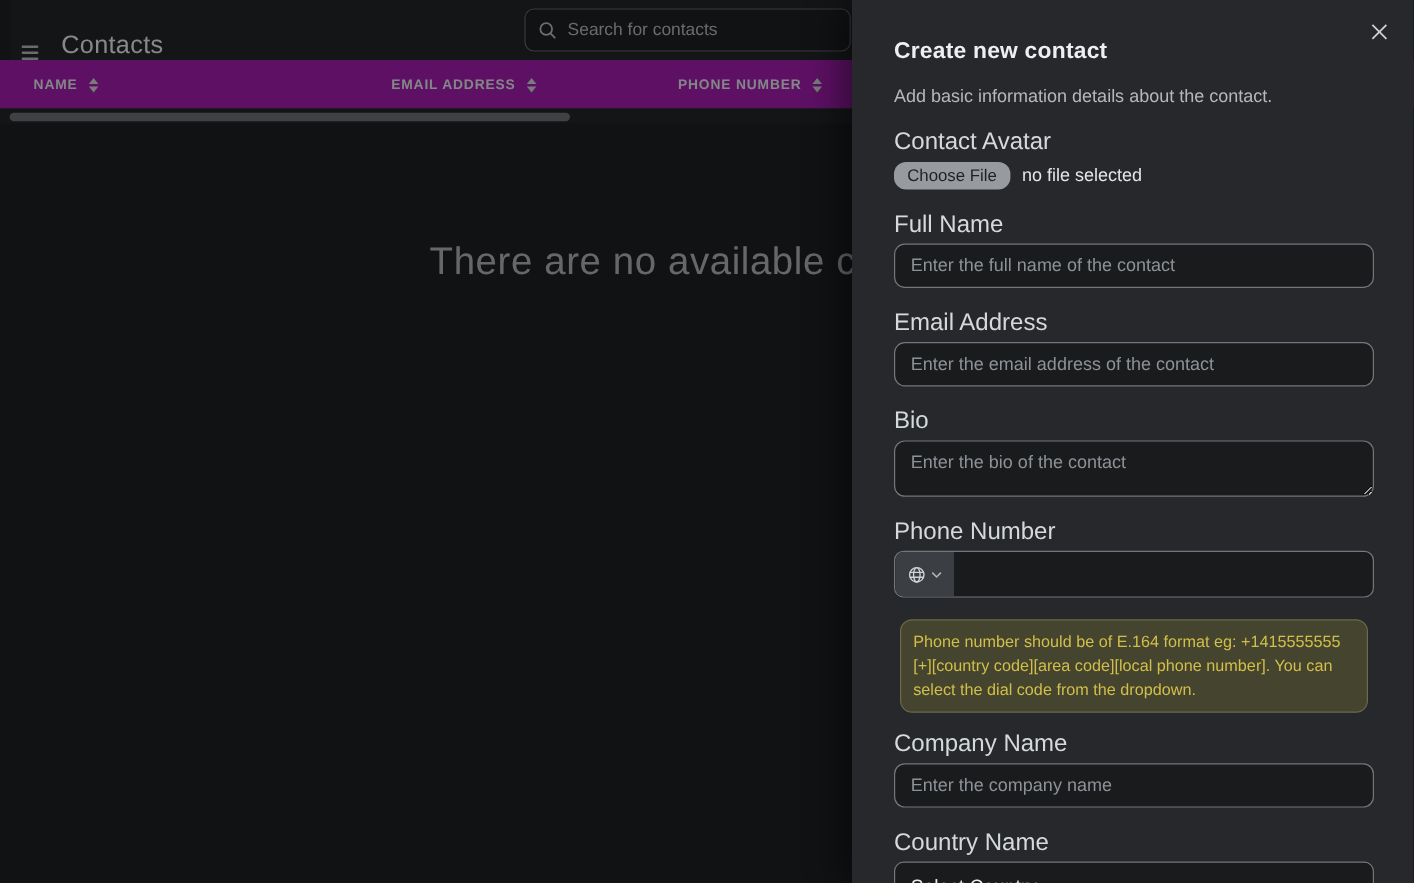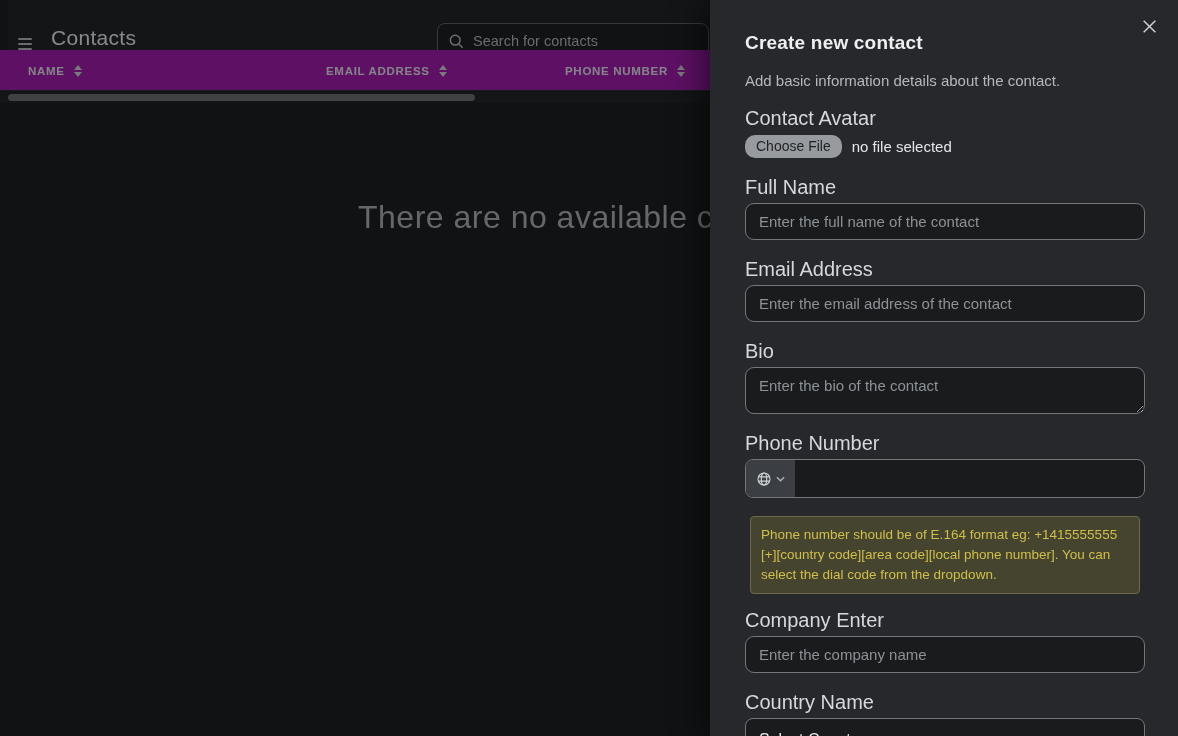--- a/index.html
+++ b/index.html
@@ -15,21 +15,21 @@
 
   .topbar {
     position:absolute; top:0; left:8px; right:0; height:50px;
     background:#232528; display:flex; align-items:flex-end;
   }
   .hamburger { width:14px; display:flex; flex-direction:column; gap:3px; margin-left:10px; cursor:pointer; }
   .hamburger i { display:block; height:2px; border-radius:1px; background:#b6b9bc; }
   .app-title { font-size:21px; font-weight:500; letter-spacing:.3px; color:#e8eaed; margin-left:19px; }
 
   .search-box {
-    position:absolute; left:429px; top:23px; width:272px; height:36px;
+    position:absolute; left:429px; top:7px; width:272px; height:36px;
     border:1px solid #60646a; border-radius:8px; background:#1e2023;
     display:flex; align-items:center; padding:0 11px; gap:9px;
   }
   .search-box input {
     flex:1; background:transparent; border:none; outline:none;
     font-family:"Liberation Sans", sans-serif; font-size:14.5px; color:#d3d6da;
   }
   .search-box input::placeholder { color:#b4b8bd; opacity:1; }
 
   .table-header {
@@ -99,21 +99,21 @@
     width:49px; flex:0 0 49px; background:#3b3e42; border:none; cursor:pointer;
     display:flex; align-items:center; justify-content:center; gap:4px;
   }
   .phone-input {
     flex:1; background:transparent; border:none; outline:none; padding:0 13px;
     font-family:"Liberation Sans", sans-serif; font-size:15px; color:#e8eaed;
   }
   .phone-input::placeholder { color:#8d9297; opacity:1; }
 
   .phone-hint {
-    margin:18px 5px 0 5px; background:#45442f; border:1px solid #6c6a49; border-radius:4px;
+    margin:18px 5px 0 5px; background:#45442f; border:1px solid #6c6a49; border-radius:10px;
     padding:8px 10px; font-size:13.5px; line-height:20px; color:#d2bf4a;
   }
 
   .select-box {
     height:44px; background:#191b1d; border:1px solid #73777b; border-radius:8px;
     display:flex; align-items:center; justify-content:space-between;
     padding:0 19px 0 13px; cursor:pointer;
   }
   .select-value { font-size:16px; color:#e9ebee; }
 
@@ -229,21 +229,21 @@
             <polyline points="1,1 5,5 9,1"></polyline>
           </svg>
         </span>
       </button>
     </div>
   </div>
 
   <div class="phone-hint">Phone number should be of E.164 format eg: +1415555555 [+][country code][area code][local phone number]. You can select the dial code from the dropdown.</div>
 
   <div class="group" style="margin-top:19px;">
-    <label class="field-label">Company Enter</label>
+    <label class="field-label">Company Name</label>
     <input type="text" class="text-input" placeholder="Enter the company name" style="">
   </div>
 
   <div class="group">
     <label class="field-label">Country Name</label>
     <div class="select-box">
       <span class="select-value">Select Country</span>
 
     </div>
   </div>

